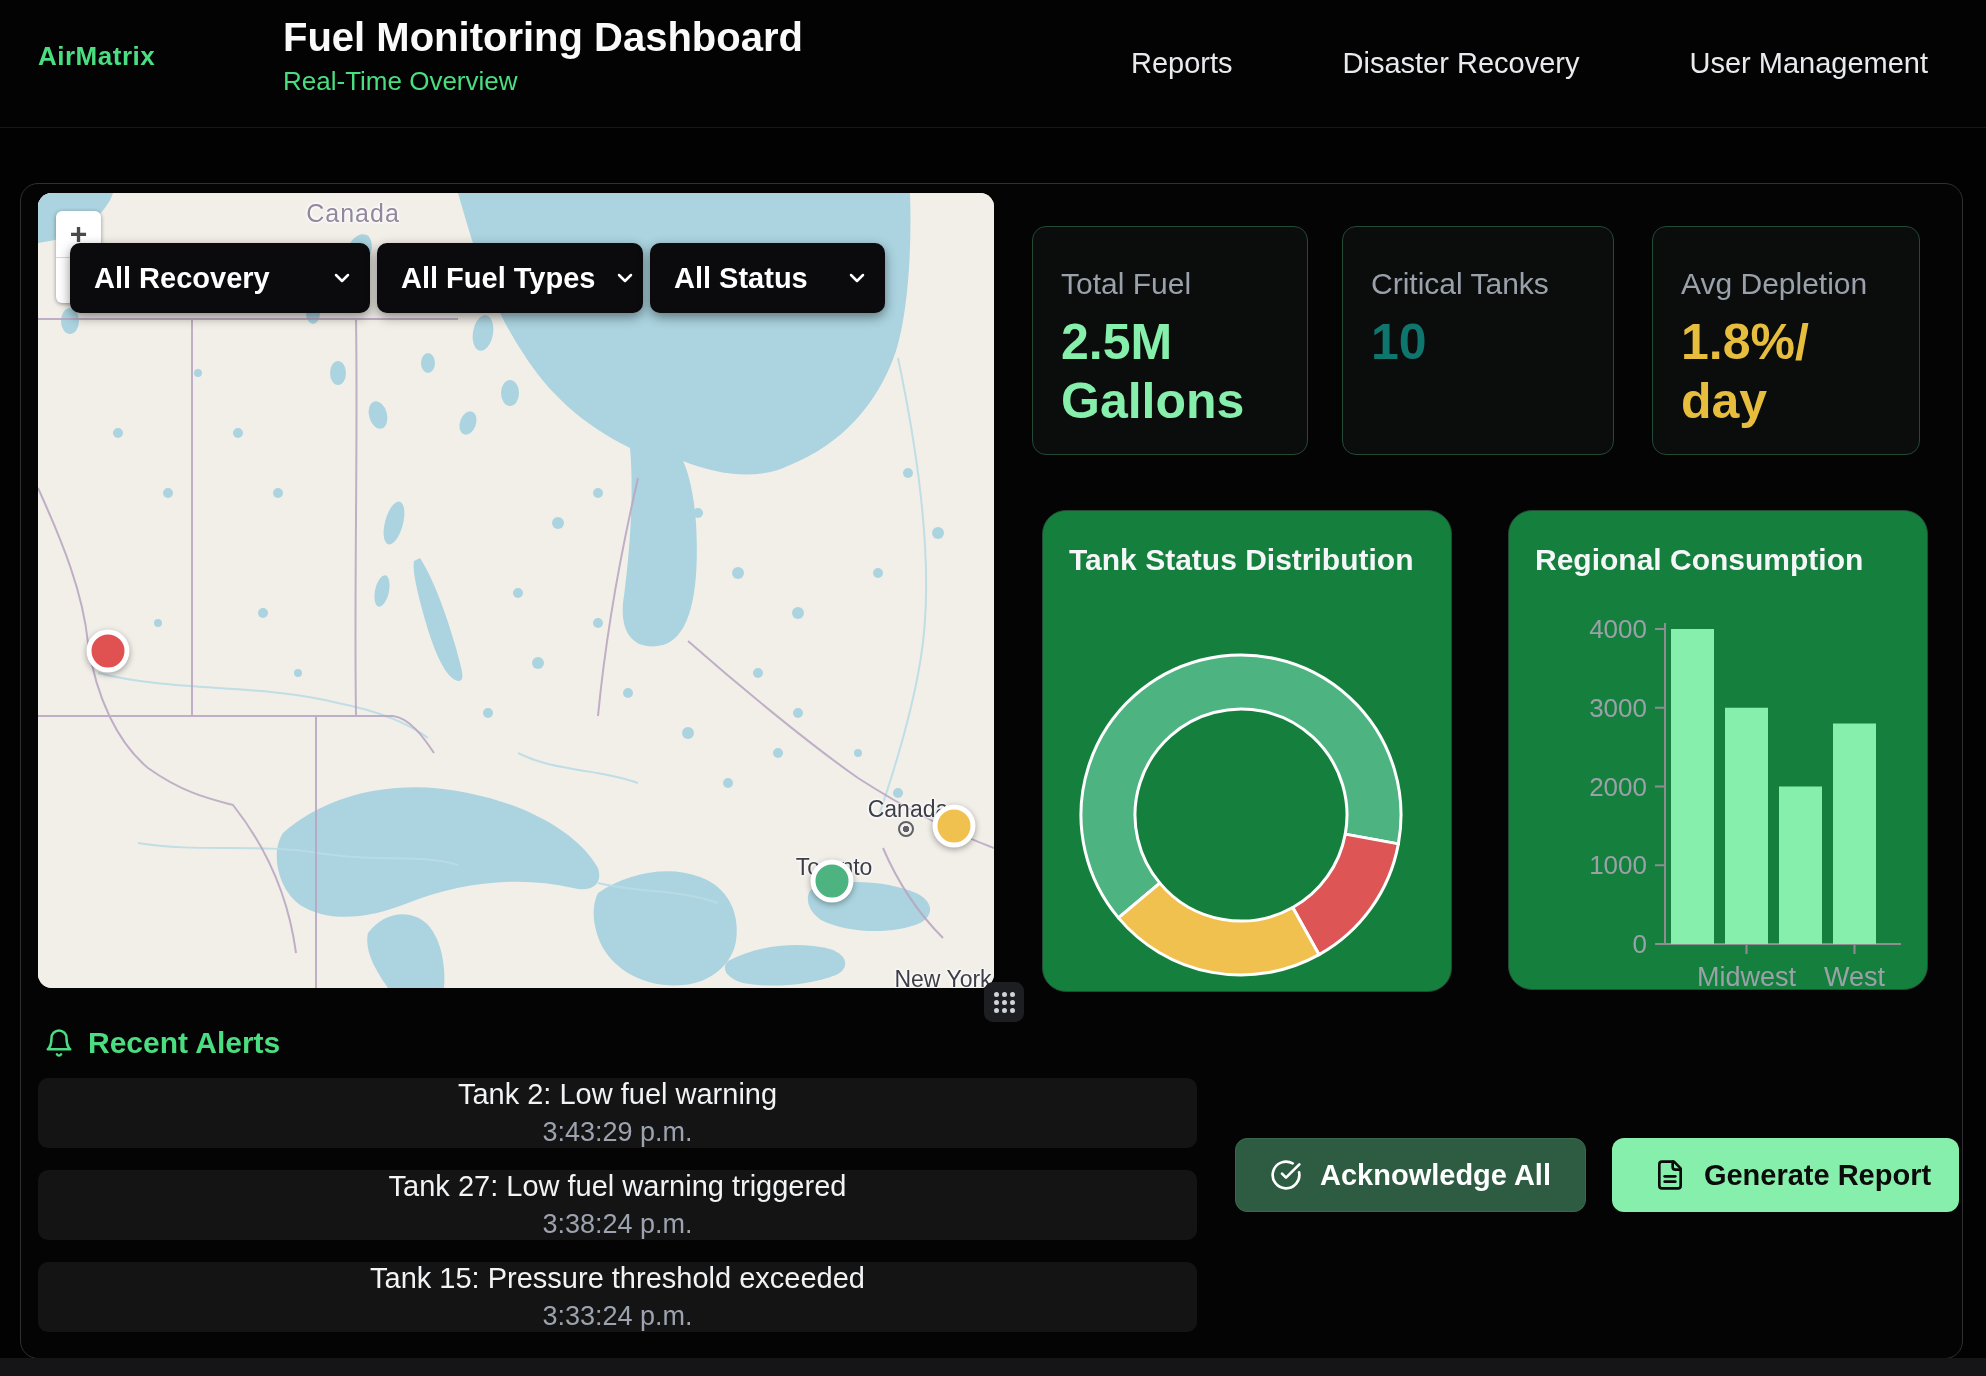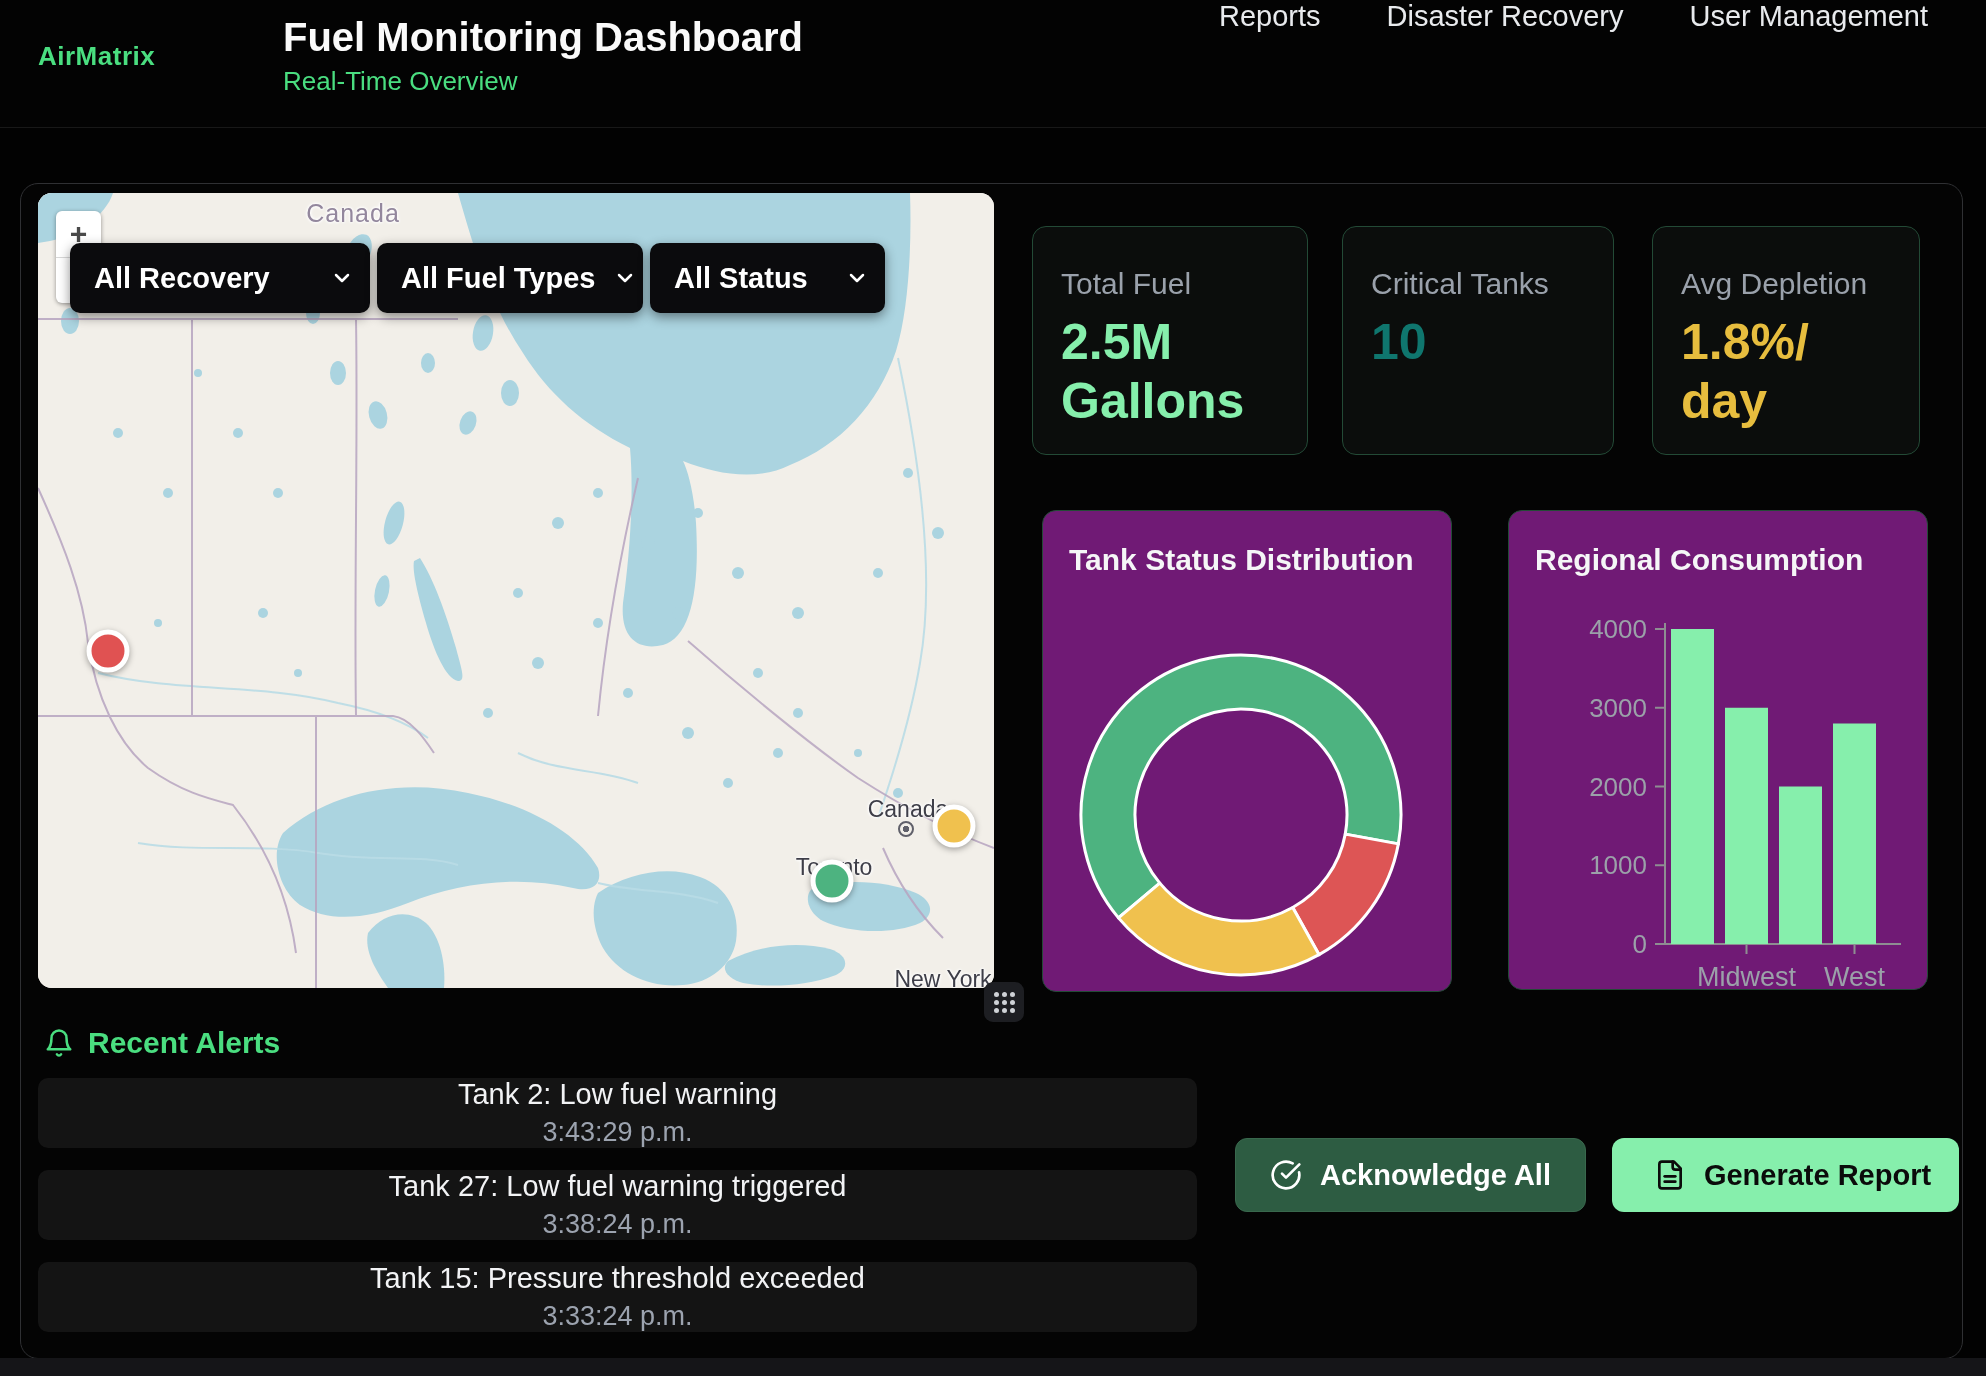--- a/index.html
+++ b/index.html
@@ -5,21 +5,21 @@
   html,body{margin:0;padding:0;background:#000;}
   .stage{position:relative;width:1986px;height:1376px;background:#020202;overflow:hidden;
          font-family:"Liberation Sans",sans-serif;color:#f5f6f7;}
   
   .header{position:absolute;left:0;top:0;width:1986px;height:127px;background:#030303;
           border-bottom:1px solid #181818;}
   .logo{position:absolute;left:38px;top:41px;font-size:26px;font-weight:bold;color:#4ade80;letter-spacing:.5px;}
   .titleblock{position:absolute;left:283px;top:14px;}
   .page-title{font-size:40px;font-weight:bold;color:#fafafa;line-height:1.15;}
   .page-subtitle{font-size:26px;color:#4ade80;margin-top:6px;}
-  .nav{position:absolute;right:58px;top:0;height:127px;display:flex;gap:66px;}
+  .nav{position:absolute;right:58px;top:0;height:127px;display:flex;align-items:center;gap:110px;}
   .nav-item{font-size:29px;color:#e8eaed;cursor:pointer;white-space:nowrap;}
   
   .container{position:absolute;left:20px;top:183px;width:1941px;height:1174px;
              border:1px solid #2f3033;border-radius:18px;background:#040404;}
   
   .map{position:absolute;left:38px;top:193px;width:956px;height:795px;border-radius:14px;
        overflow:hidden;background:#f2efe9;}
   .map svg.basemap{position:absolute;left:0;top:0;}
   .map-label{position:absolute;transform:translate(-50%,-50%);font-size:23px;color:#3e3e48;
              text-shadow:0 0 3px #fff,0 0 3px #fff,0 0 4px #fff;white-space:nowrap;z-index:2;}
@@ -42,22 +42,22 @@
   .drag-handle{position:absolute;left:984px;top:982px;width:40px;height:40px;background:#1d1e22;
                border-radius:9px;display:grid;grid-template-columns:repeat(3,1fr);place-items:center;
                padding:8px;box-sizing:border-box;cursor:grab;z-index:6;}
   .drag-handle i{width:5px;height:5px;border-radius:50%;background:#cfd2d6;}
   
   .stat-card{position:absolute;top:226px;height:229px;border:1.5px solid #234a36;border-radius:14px;
              background:#0b0d0c;box-sizing:border-box;padding:40px 26px 0 28px;}
   .stat-label{font-size:30px;color:#9aa1ab;margin-bottom:12px;}
   .stat-value{font-size:50px;font-weight:bold;line-height:1.17;white-space:pre-line;}
   
-  .chart-card{position:absolute;top:510px;border:1.5px solid #234a36;border-radius:14px;
-              background:#701a75;box-sizing:border-box;}
+  .chart-card{position:absolute;top:510px;border:1.5px solid #234a36;border-radius:24px;
+              background:#15803d;box-sizing:border-box;}
   .chart-title{position:absolute;left:26px;top:32px;font-size:30px;font-weight:bold;color:#f5f6f7;}
   
   .alerts-heading{position:absolute;left:44px;top:1026px;display:flex;align-items:center;gap:14px;}
   .alerts-heading span{font-size:30px;font-weight:bold;color:#4ade80;}
   .alert-row{position:absolute;left:38px;width:1159px;height:70px;background:#141414;border-radius:10px;
              display:flex;align-items:center;justify-content:space-between;padding:0 26px;box-sizing:border-box;flex-direction:column;}
   .alert-text{font-size:29px;color:#f2f3f5;}
   .alert-time{font-size:27px;color:#9ca3af;}
   
   .btn{position:absolute;top:1138px;height:74px;border-radius:12px;display:flex;align-items:center;

